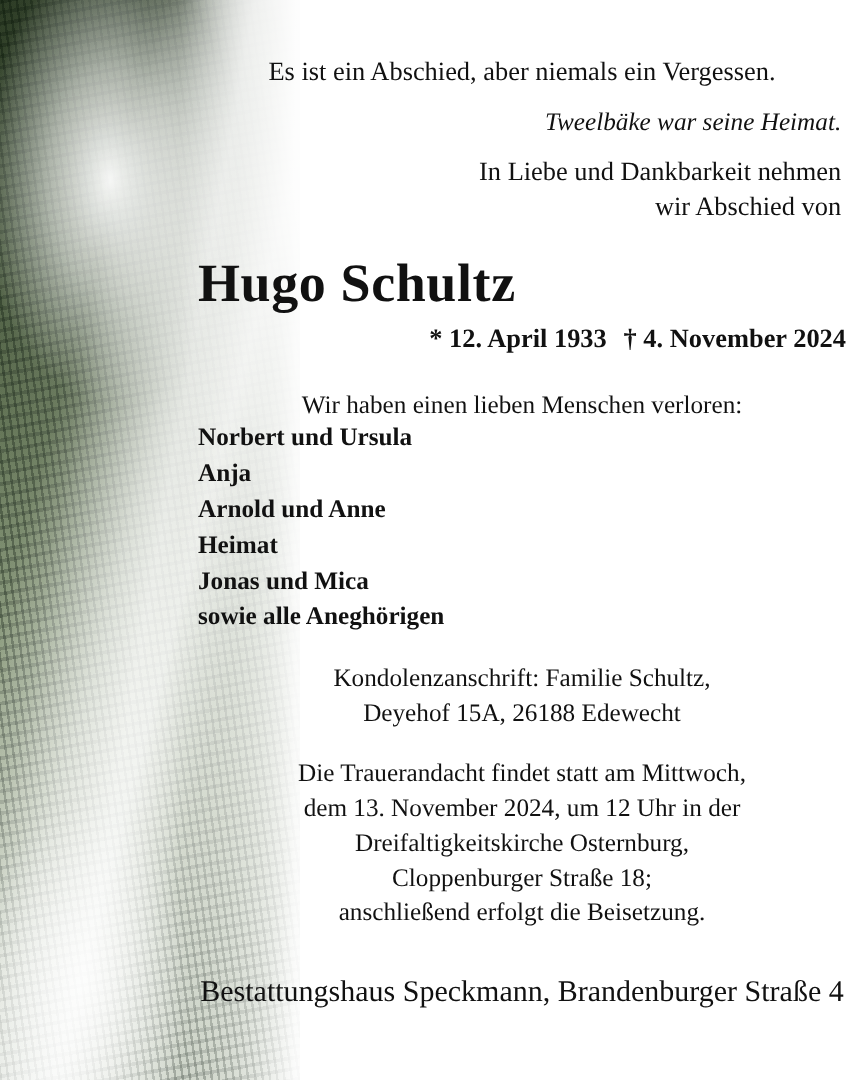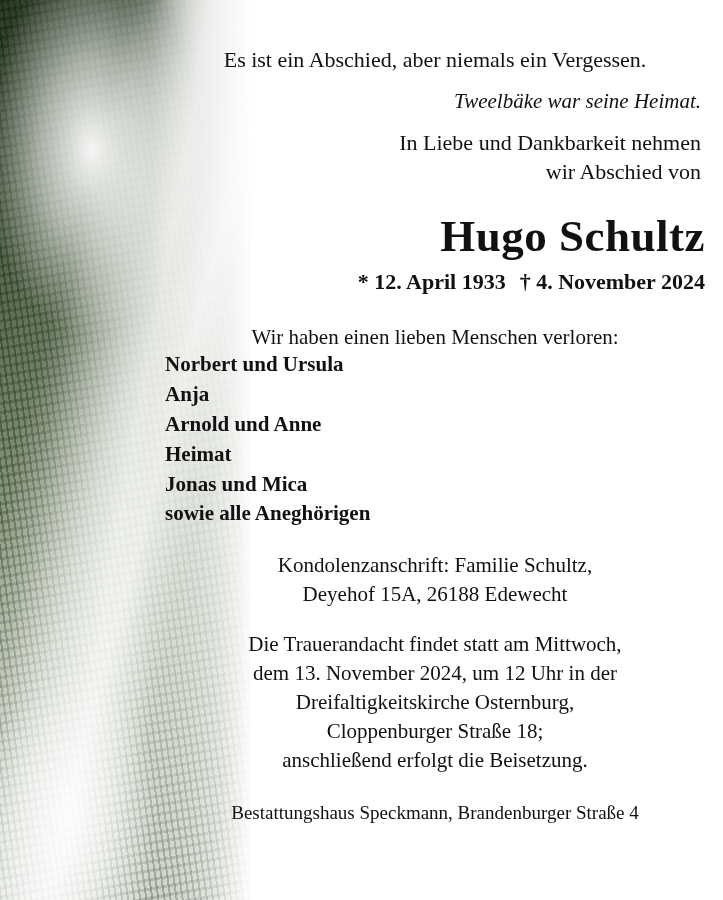--- a/index.html
+++ b/index.html
@@ -88,21 +88,21 @@
     text-align: right;
     padding-right: 4px;
     margin-bottom: 26px;
   }
   .name {
     font-size: 45px;
     font-weight: bold;
     letter-spacing: 0.5px;
     line-height: 1.1;
     margin-bottom: 8px;
-    text-align: right;
+    text-align: left;
   }
   .dates {
     font-size: 22px;
     font-weight: bold;
     margin-bottom: 30px;
     text-align: right;
   }
   .dates .sep { display: inline-block; width: 14px; }
   .intro-family {
     font-size: 21px;
@@ -117,24 +117,24 @@
   }
   .address {
     font-size: 21px;
     line-height: 1.35;
     margin-bottom: 22px;
     text-align: center;
   }
   .service {
     font-size: 21px;
     line-height: 1.38;
-    margin-bottom: 26px;
+    margin-bottom: 36px;
   }
   .footer {
-    font-size: 19px;
+    font-size: 25px;
     line-height: 1.3;
     text-align: center;
   }
 </style>
 </head>
 <body>
 
 <div class="notice">
 
   <div class="photo"></div>

